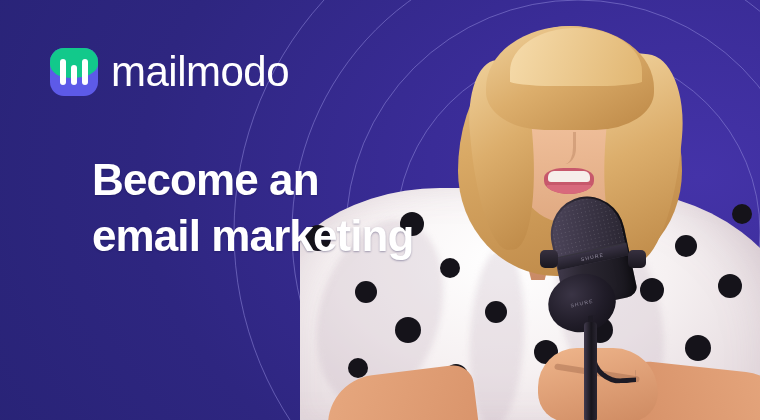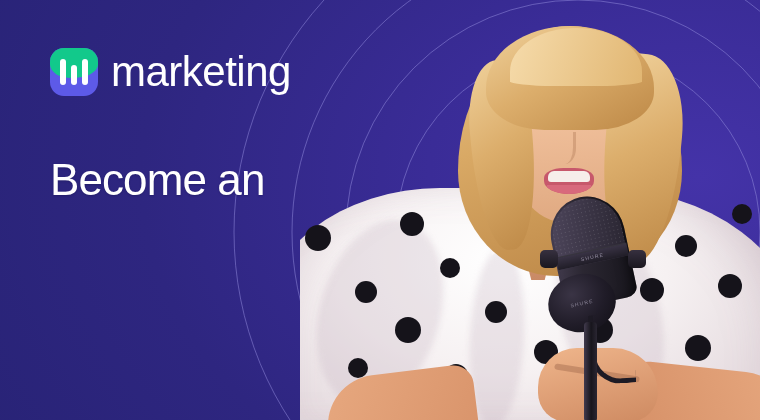--- a/index.html
+++ b/index.html
@@ -70,24 +70,25 @@
     position:absolute;
     left:50px; top:152px;
     z-index:6;
     width:400px;
   }
   .headline .line {
     display:block;
     color:#ffffff;
     font-size:44px;
     line-height:56px;
-    font-weight:400;
+    font-weight:700;
     letter-spacing:-0.9px;
     white-space:nowrap;
     text-shadow:0 1px 2px rgba(20,16,70,.35);
+    margin-left:42px;
   }
 
   
   .subject {
     position:absolute;
     left:300px; top:0;
     width:460px; height:420px;
     z-index:4;
     overflow:hidden;
   }
@@ -484,20 +485,21 @@
 
   <div class="subject-shadow"></div>
 
   <div class="logo-row">
     <div class="logo-mark">
       <span class="mark-top"></span>
       <span class="bar b1"></span>
       <span class="bar b2"></span>
       <span class="bar b3"></span>
     </div>
-    <span class="logo-word">marketing</span>
+    <span class="logo-word">mailmodo</span>
   </div>
 
   <div class="headline">
     <span class="line">Become an</span>
+    <span class="line">email marketing</span>
   </div>
 
 </div>
 
 </body></html>

